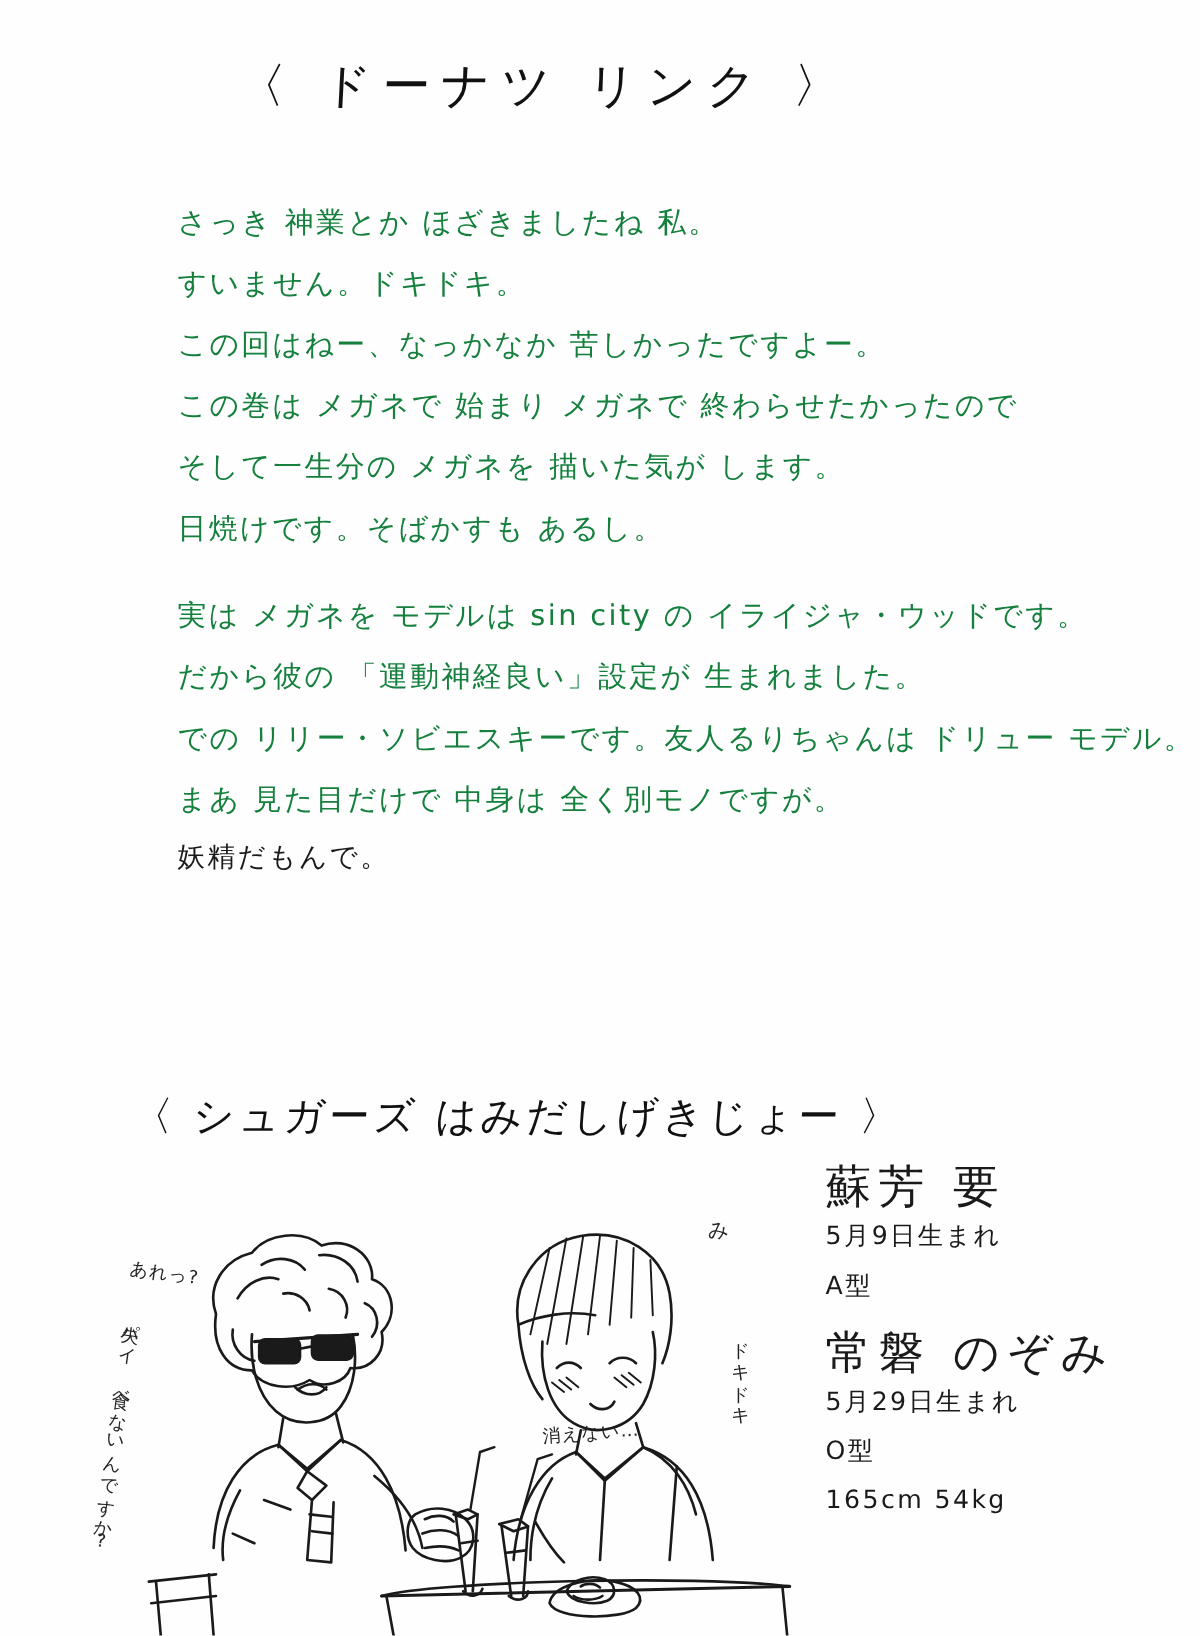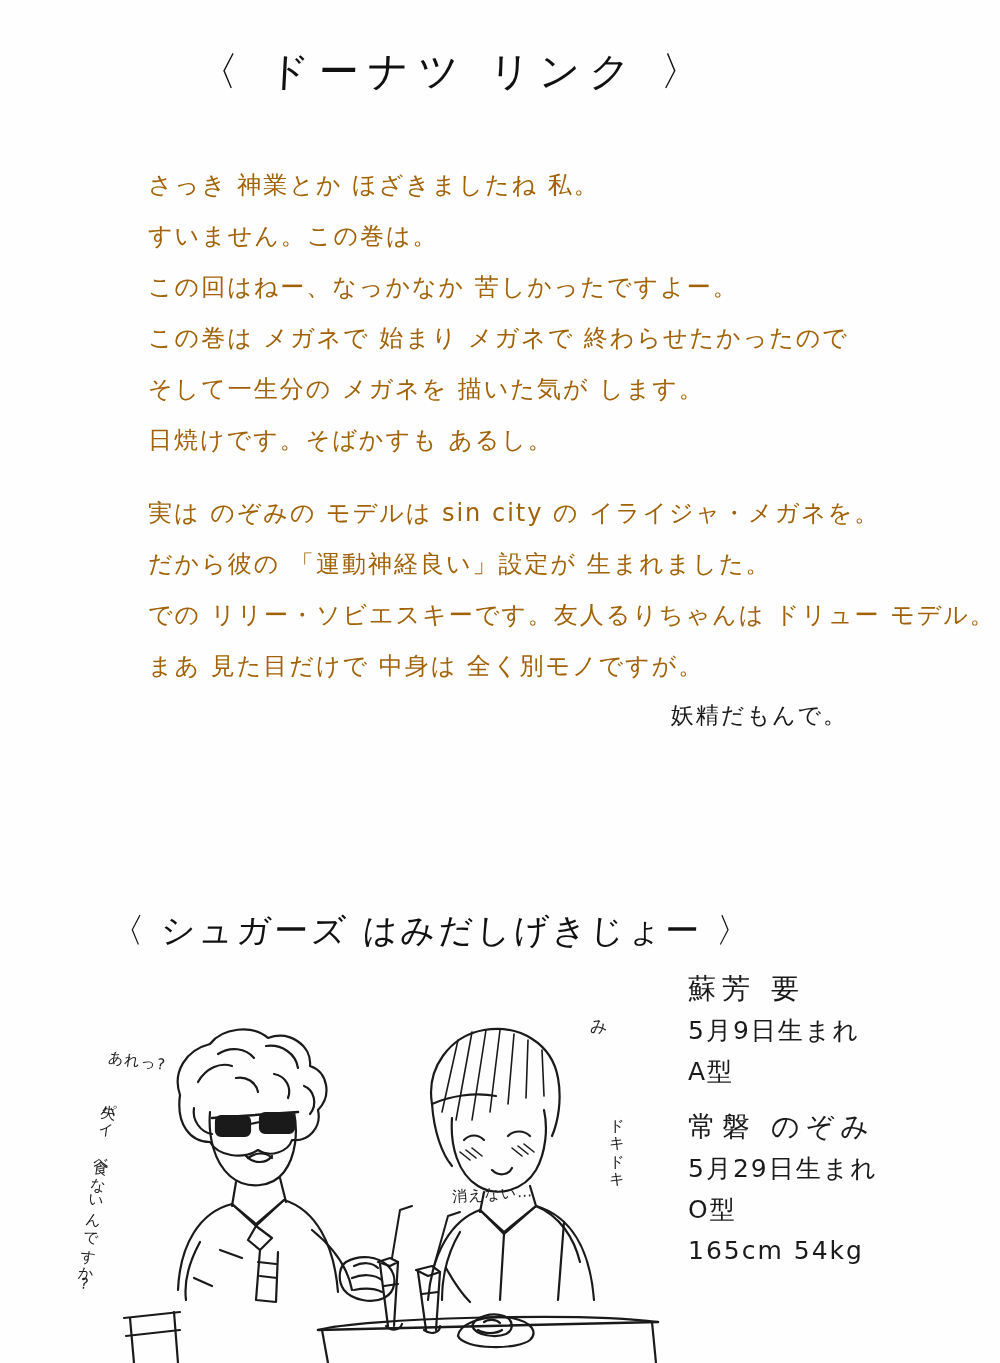--- a/index.html
+++ b/index.html
@@ -49,46 +49,46 @@
     position: absolute;
     left: 148px;
     top: 160px;
     width: 760px;
   }
   .line {
     font-size: 24px;
     line-height: 51px;
     letter-spacing: 2px;
     white-space: nowrap;
-    color: #a16207;
+    color: #15803d;
   }
   .para-gap { height: 22px; }
   .line-right {
-    text-align: right;
+    text-align: left;
     padding-right: 60px;
     font-size: 23px;
     line-height: 46px;
     letter-spacing: 2px;
   }
 
   
   .profile {
     position: absolute;
     left: 688px;
     top: 968px;
     width: 300px;
   }
   .profile .name {
-    font-size: 28px;
+    font-size: 38px;
     letter-spacing: 6px;
     line-height: 42px;
     white-space: nowrap;
   }
   .profile .fact {
-    font-size: 25px;
+    font-size: 21px;
     letter-spacing: 2px;
     line-height: 41px;
     white-space: nowrap;
   }
   .profile .spacer { height: 14px; }
 
   
   .illus {
     position: absolute;
     left: 60px;
@@ -118,29 +118,29 @@
 </style>
 </head>
 <body>
 
 <div class="page">
 
   <div class="heading" id="title-donut">〈 ドーナツ リンク 〉</div>
 
   <div class="body-block">
     <div class="line">さっき 神業とか ほざきましたね 私。</div>
-    <div class="line">すいません。この巻は。</div>
+    <div class="line">すいません。ドキドキ。</div>
     <div class="line">この回はねー、なっかなか 苦しかったですよー。</div>
     <div class="line">この巻は メガネで 始まり メガネで 終わらせたかったので</div>
     <div class="line">そして一生分の メガネを 描いた気が します。</div>
     <div class="line">日焼けです。そばかすも あるし。</div>
 
     <div class="para-gap"></div>
 
-    <div class="line">実は のぞみの モデルは sin city の イライジャ・メガネを。</div>
+    <div class="line">実は メガネを モデルは sin city の イライジャ・ウッドです。</div>
     <div class="line">だから彼の 「運動神経良い」設定が 生まれました。</div>
     <div class="line">での リリー・ソビエスキーです。友人るりちゃんは ドリュー モデル。</div>
     <div class="line">まあ 見た目だけで 中身は 全く別モノですが。</div>
 
     <div class="line-right">妖精だもんで。</div>
   </div>
 
   <div class="heading" id="title-sugars">〈 シュガーズ はみだしげきじょー 〉</div>
 
   <div class="profile">

